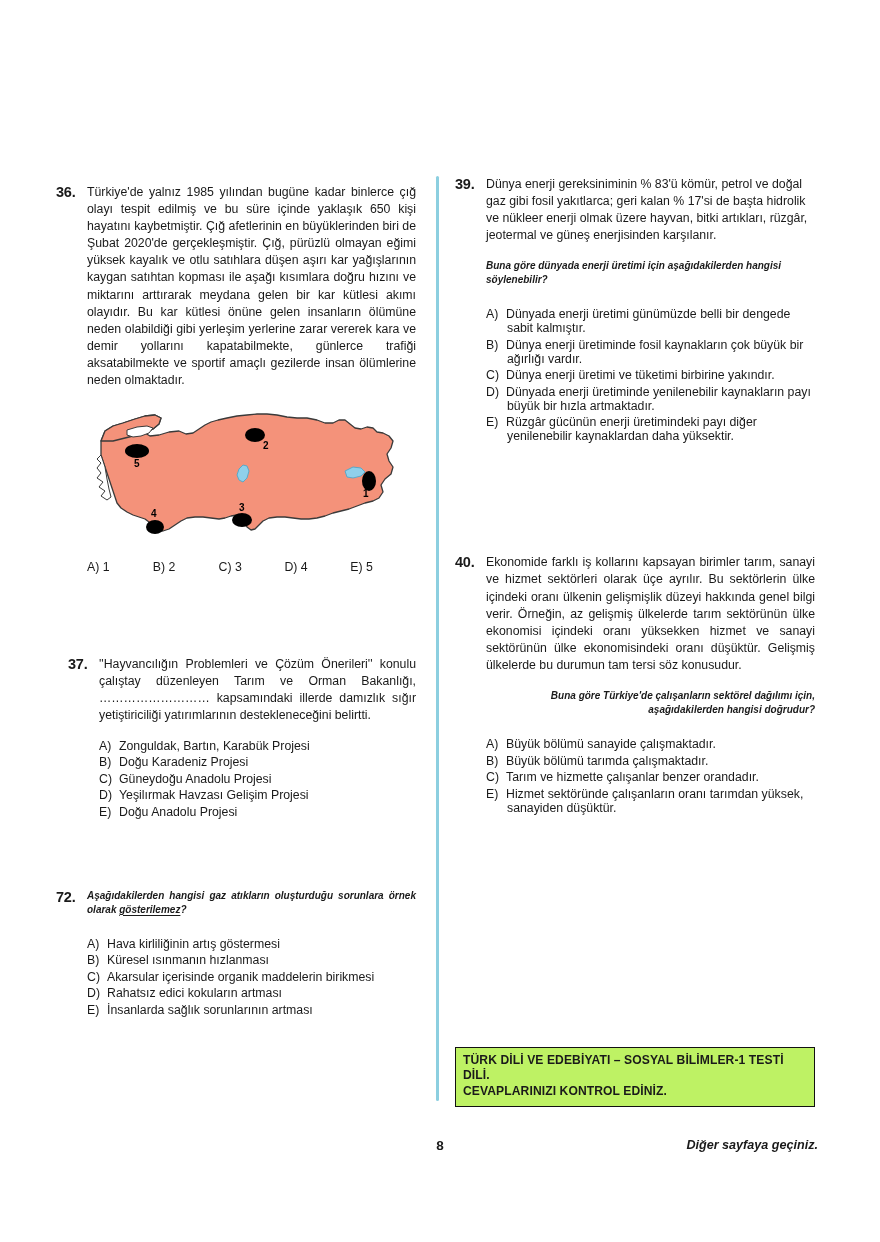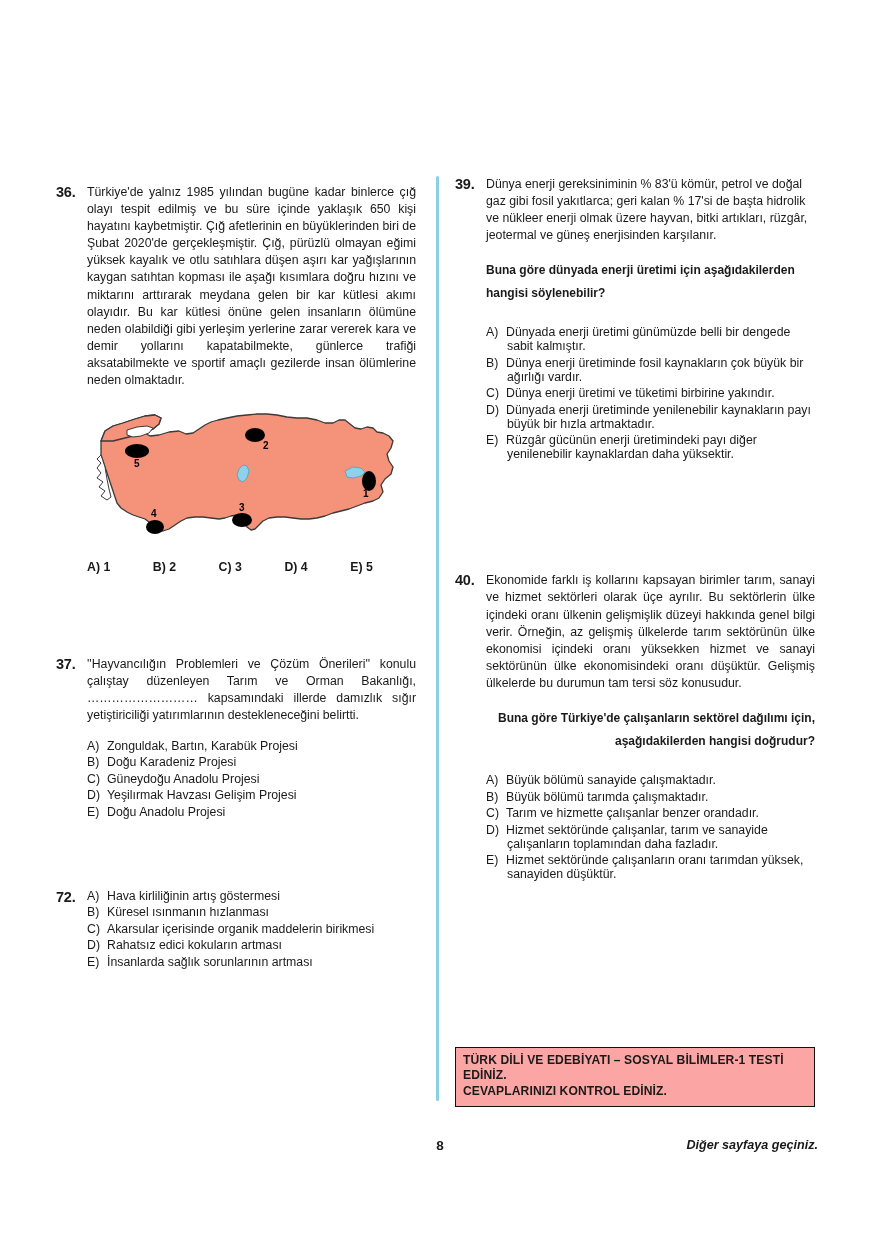--- a/index.html
+++ b/index.html
@@ -54,25 +54,26 @@
   }
   .stem {
     font-size: 12.3px;
     line-height: 17.1px;
     text-align: justify;
     text-justify: inter-word;
     margin: 0;
     hyphens: manual;
   }
   .ask {
-    font-size: 12px;
-    line-height: 23px;
+    font-size: 10px;
+    line-height: 14px;
     font-weight: bold;
     text-align: justify;
     margin: 15px 0 0 0;
+    font-style: italic;
   }
   .ask u, .stem u { text-decoration: underline; text-underline-offset: 2px; }
 
   .opts {
     margin: 14px 0 0 0;
     padding: 0;
     list-style: none;
   }
   .opts li {
     font-size: 12.3px;
@@ -85,40 +86,40 @@
   .opts.hang li { padding-left: 21px; text-indent: -21px; }
 
   
   .opts-row {
     margin: 15px 0 0 0;
     padding: 0;
     list-style: none;
     display: flex;
     font-size: 12.3px;
   }
-  .opts-row li { width: 72px; font-weight: bold; }
+  .opts-row li { width: 72px; }
 
   
   .map-wrap {
     margin: 16px 0 0 0;
     width: 320px;
     height: 140px;
     position: relative;
   }
   .map-wrap svg { display: block; }
 
   
   .notice {
     position: absolute;
     left: 455px;
     top: 1047px;
     width: 344px;
     border: 1.5px solid #111;
     padding: 5px 7px 7px 7px;
-    background: #fca5a5;
+    background: #bef264;
   }
   .notice div {
     font-size: 12.1px;
     font-weight: bold;
     line-height: 15.3px;
     letter-spacing: 0.1px;
   }
 
   
   .footer-page {
@@ -201,37 +202,38 @@
         <ul class="opts-row">
           <li><span>A)</span> <span>1</span></li>
           <li><span>B)</span> <span>2</span></li>
           <li><span>C)</span> <span>3</span></li>
           <li><span>D)</span> <span>4</span></li>
           <li><span>E)</span> <span>5</span></li>
         </ul>
       </div>
     </div>
 
-    <div class="q" style="margin-top:82px;">
+    <div class="q" style="margin-top:82px;margin-left:12px;">
       <div class="q-num">37.</div>
       <div class="q-body">
         <p class="stem">''Hayvancılığın Problemleri ve Çözüm Önerileri'' konulu çalıştay düzenleyen Tarım ve Orman Bakanlığı, ……………………… kapsamındaki illerde damızlık sığır yetiştiriciliği yatırımlarının destekleneceğini belirtti.</p>
         <ul class="opts">
           <li><span class="lt">A)</span><span>Zonguldak, Bartın, Karabük Projesi</span></li>
           <li><span class="lt">B)</span><span>Doğu Karadeniz Projesi</span></li>
           <li><span class="lt">C)</span><span>Güneydoğu Anadolu Projesi</span></li>
           <li><span class="lt">D)</span><span>Yeşilırmak Havzası Gelişim Projesi</span></li>
           <li><span class="lt">E)</span><span>Doğu Anadolu Projesi</span></li>
         </ul>
       </div>
     </div>
 
     <div class="q" style="margin-top:70px;">
       <div class="q-num">72.</div>
       <div class="q-body">
+        <p class="ask" style="margin-top:0;"><span>Aşağıdakilerden hangisi gaz atıkların oluşturduğu sorunlara örnek olarak </span><u>gösterilemez</u><span>?</span></p>
         <ul class="opts hang" style="margin-top:20px;">
           <li><span class="lt">A)</span><span>Hava kirliliğinin artış göstermesi</span></li>
           <li><span class="lt">B)</span><span>Küresel ısınmanın hızlanması</span></li>
           <li><span class="lt">C)</span><span>Akarsular içerisinde organik maddelerin birikmesi</span></li>
           <li><span class="lt">D)</span><span>Rahatsız edici kokuların artması</span></li>
           <li><span class="lt">E)</span><span>İnsanlarda sağlık sorunlarının  artması</span></li>
         </ul>
       </div>
     </div>
 
@@ -256,30 +258,29 @@
 
     <div class="q" style="margin-top:111px;">
       <div class="q-num">40.</div>
       <div class="q-body">
         <p class="stem">Ekonomide farklı iş kollarını kapsayan birimler tarım, sanayi ve hizmet sektörleri olarak üçe ayrılır. Bu sektörlerin ülke içindeki oranı ülkenin gelişmişlik düzeyi hakkında  genel bilgi verir. Örneğin, az gelişmiş ülkelerde tarım sektörünün ülke ekonomisi içindeki oranı yüksekken hizmet ve sanayi sektörünün ülke ekonomisindeki oranı düşüktür. Gelişmiş ülkelerde bu durumun tam tersi söz konusudur.</p>
         <p class="ask" style="text-align:right;">Buna göre Türkiye'de çalışanların sektörel dağılımı için, aşağıdakilerden hangisi doğrudur?</p>
         <ul class="opts hang" style="margin-top:20px;">
           <li><span class="lt">A)</span><span>Büyük bölümü sanayide çalışmaktadır.</span></li>
           <li><span class="lt">B)</span><span>Büyük bölümü tarımda çalışmaktadır.</span></li>
           <li><span class="lt">C)</span><span>Tarım ve hizmette çalışanlar benzer orandadır.</span></li>
-          <li><span class="lt">D)</span><span>Hizmet sektöründe çalışanlar, tarım ve sanayide çalışanların toplamından daha  fazladır.</span></li>
           <li><span class="lt">E)</span><span>Hizmet sektöründe çalışanların oranı tarımdan yüksek, sanayiden düşüktür.</span></li>
         </ul>
       </div>
     </div>
 
   </div>
 
   <div class="notice">
     <div>TÜRK DİLİ VE EDEBİYATI – SOSYAL BİLİMLER-1 TESTİ</div>
-    <div>EDİNİZ.</div>
+    <div>DİLİ.</div>
     <div>CEVAPLARINIZI KONTROL EDİNİZ.</div>
   </div>
 
   <div class="footer-page">8</div>
   <div class="footer-next">Diğer sayfaya geçiniz.</div>
 
 </div>
 
 </body></html>

